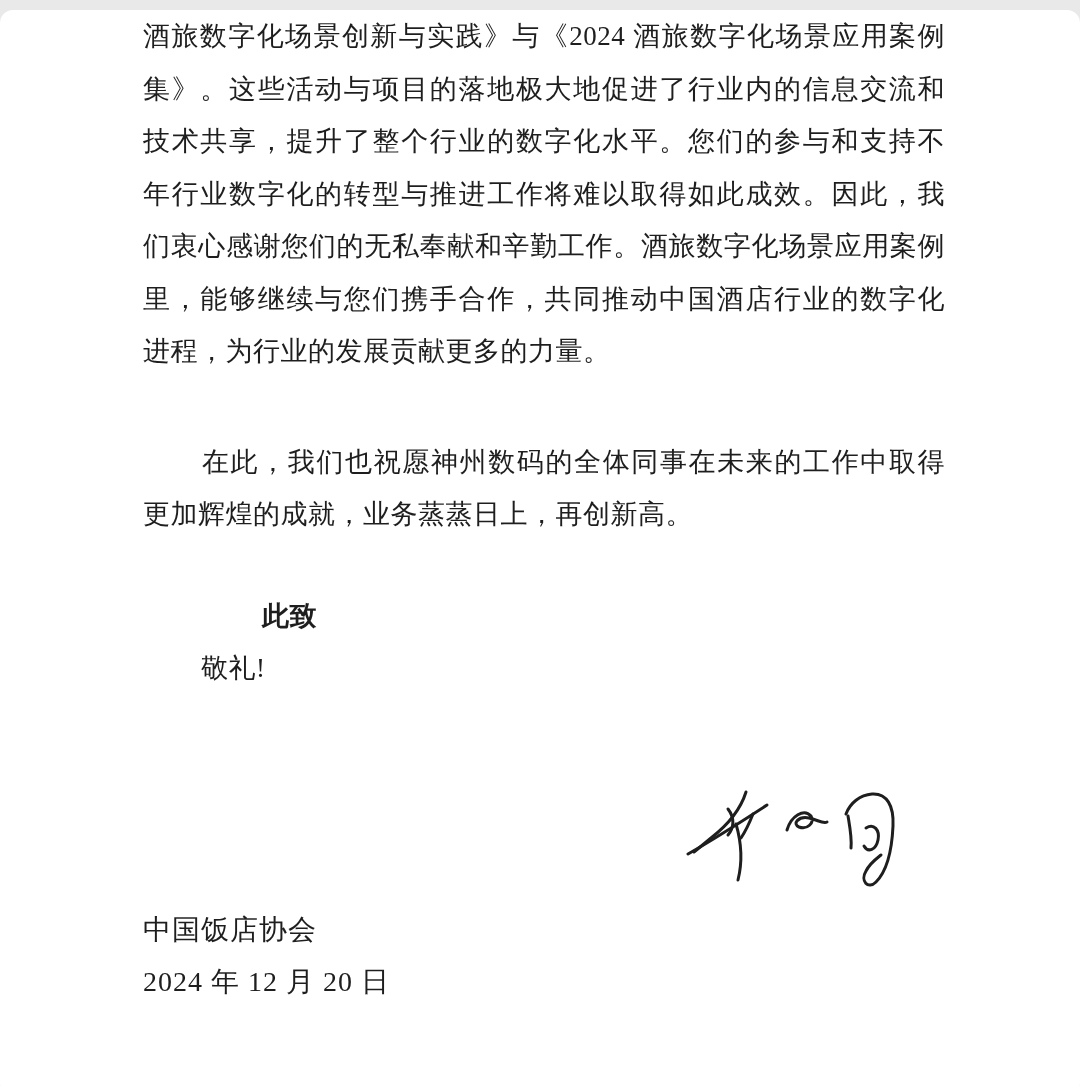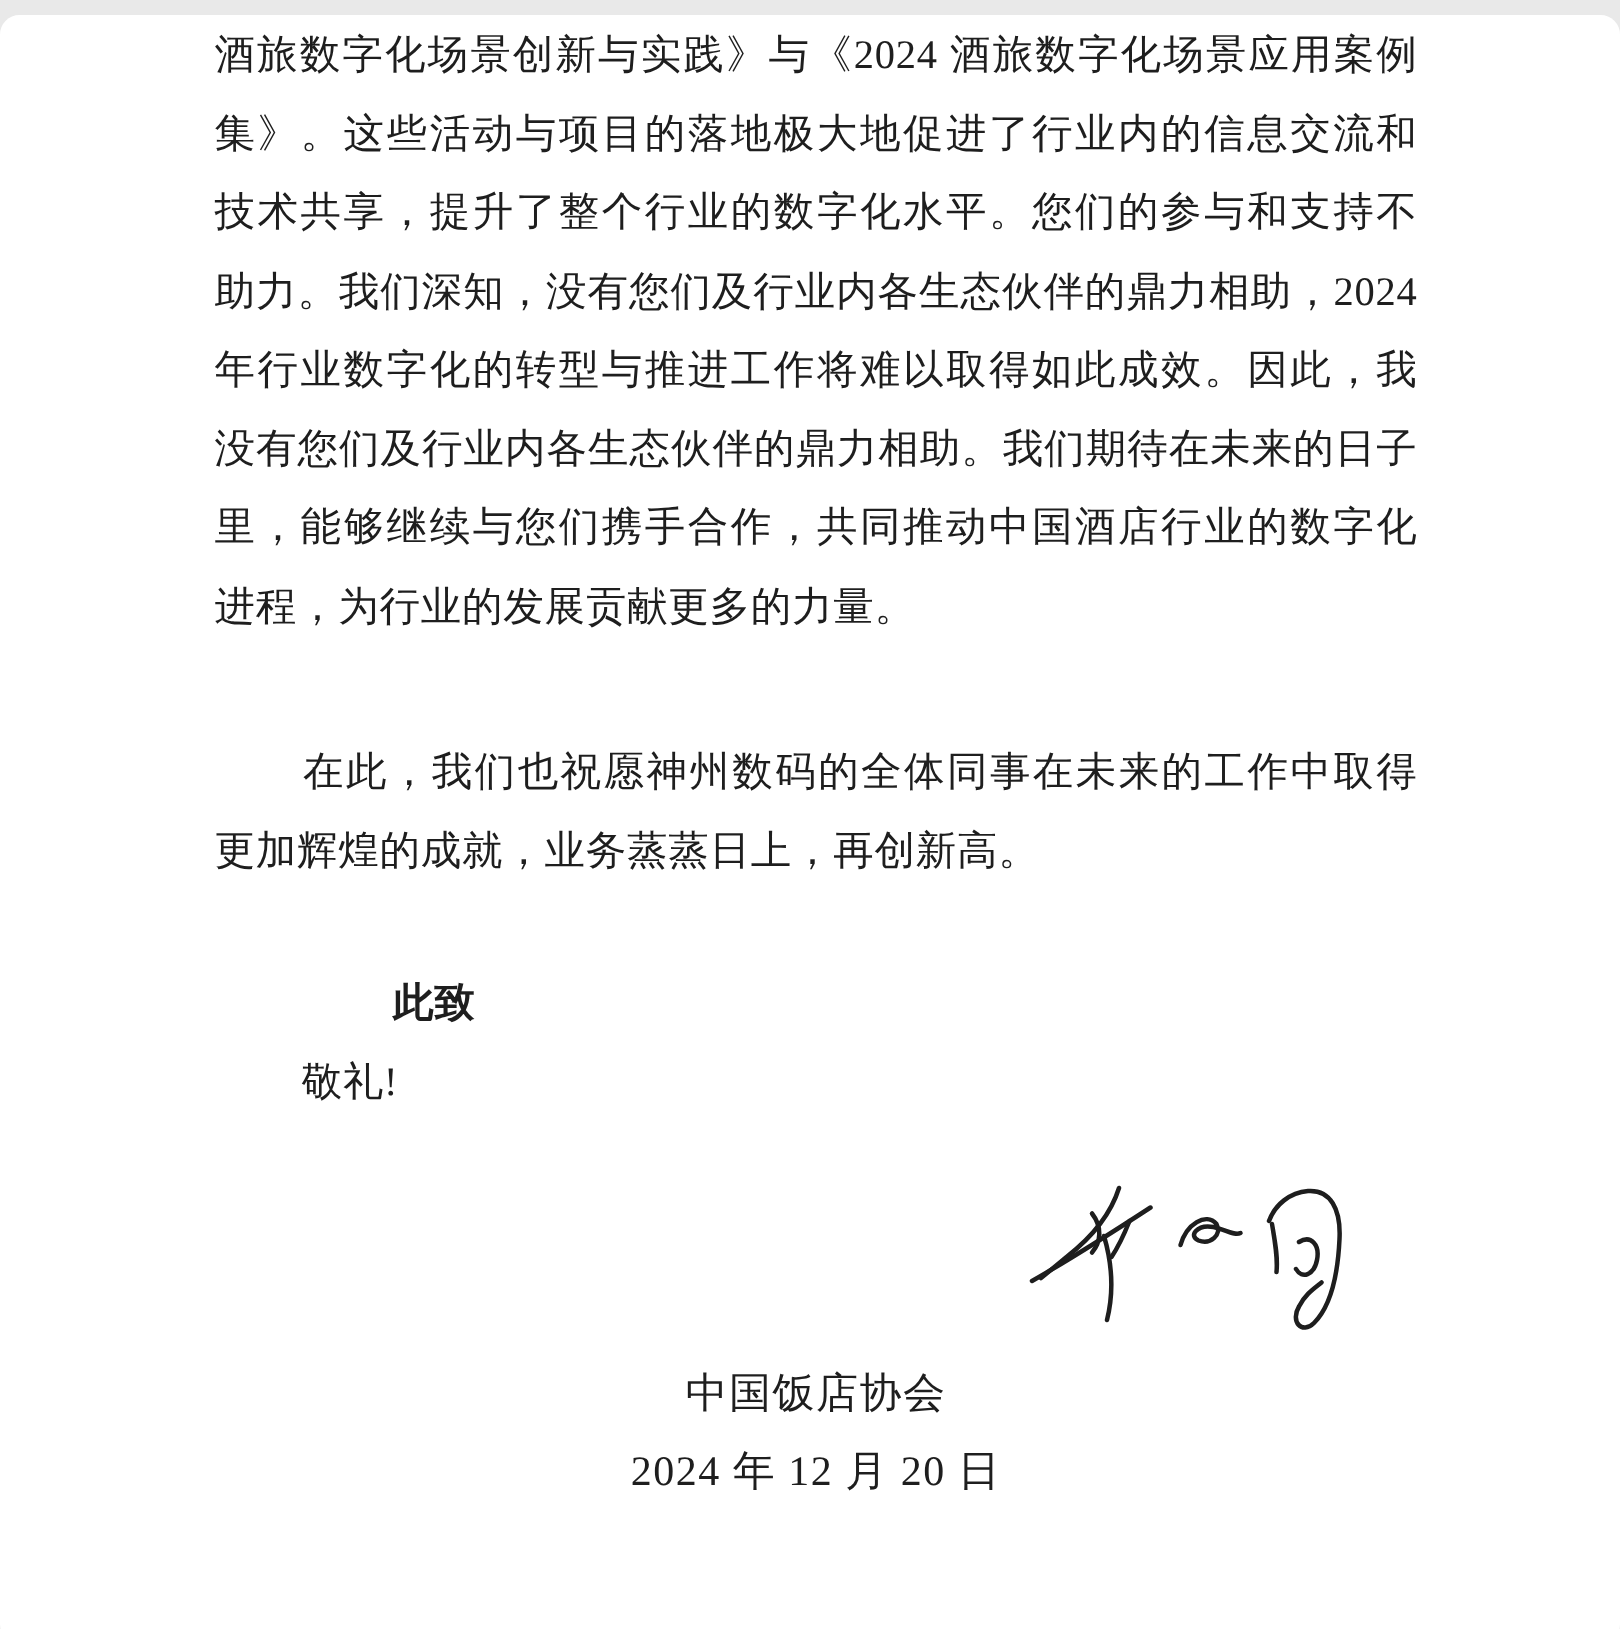--- a/index.html
+++ b/index.html
@@ -42,39 +42,38 @@
     position:absolute;
     left:660px;top:765px;
     width:260px;height:125px;
   }
   #signature svg{display:block;width:100%;height:100%;}
   
   #signoff{
     position:absolute;
     left:143px;top:894px;
     width:802px;
-    text-align:center;
+    text-align:left;
     font-size:28px;
     line-height:52px;
     letter-spacing:1px;
   }
 </style>
 </head>
 <body>
 
 <div id="page">
 
   <div id="letter-body">
     <div id="para1">
         <div class="tline first">酒旅数字化场景创新与实践》与《2024 酒旅数字化场景应用案例</div>
         <div class="tline">集》。这些活动与项目的落地极大地促进了行业内的信息交流和</div>
         <div class="tline">技术共享，提升了整个行业的数字化水平。您们的参与和支持不</div>
-        <div class="tline">助力。我们深知，没有您们及行业内各生态伙伴的鼎力相助，2024</div>
         <div class="tline">年行业数字化的转型与推进工作将难以取得如此成效。因此，我</div>
-        <div class="tline">没有您们及行业内各生态伙伴的鼎力相助。我们期待在未来的日子</div>
+        <div class="tline">们衷心感谢您们的无私奉献和辛勤工作。酒旅数字化场景应用案例</div>
         <div class="tline">里，能够继续与您们携手合作，共同推动中国酒店行业的数字化</div>
         <div class="tline last">进程，为行业的发展贡献更多的力量。</div>
       </div>
     <div id="para2">
         <div class="tline first">在此，我们也祝愿神州数码的全体同事在未来的工作中取得</div>
         <div class="tline last">更加辉煌的成就，业务蒸蒸日上，再创新高。</div>
       </div>
     <div id="closing">
       <div id="closing-cizhi">此致</div>
       <div id="closing-jingli">敬礼!</div>

